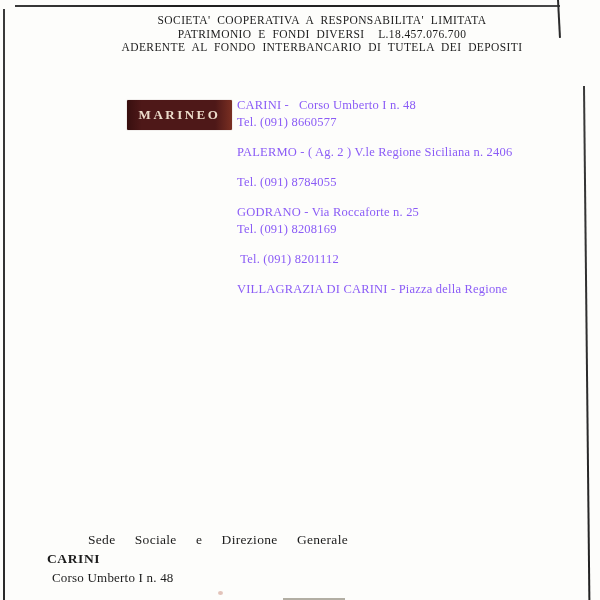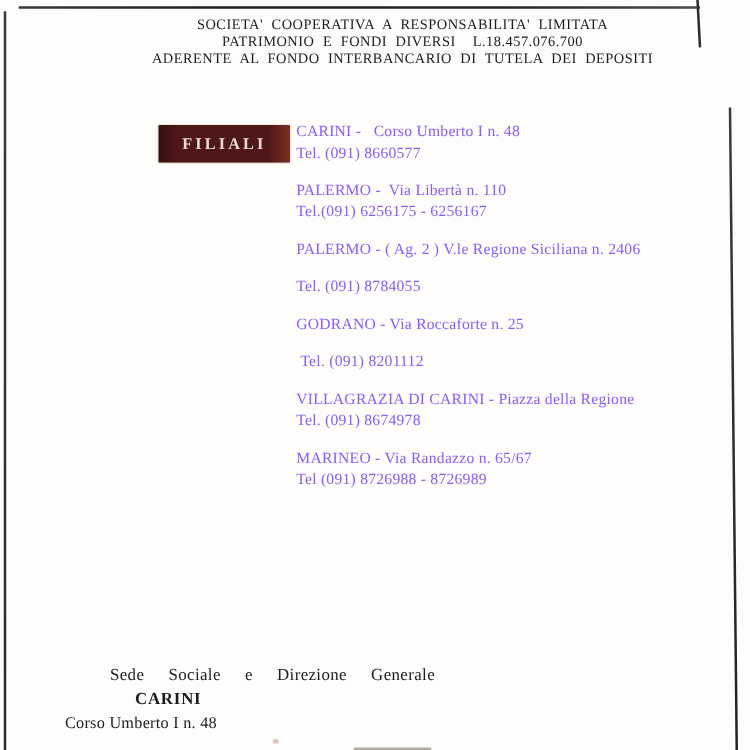--- a/index.html
+++ b/index.html
@@ -106,21 +106,21 @@
     padding-left: 20px;
   }
   .footer-line { line-height: 19px; white-space: pre-wrap; }
   #sede-heading {
     margin-left: 68px;
     font-size: 13.5px;
     word-spacing: 6px;
     letter-spacing: 0.3px;
   }
   #sede-city {
-    margin-left: 88px;
+    margin-left: 27px;
     font-size: 13.5px;
     font-weight: bold;
     letter-spacing: 0.6px;
   }
   #sede-address {
     margin-left: 32px;
     font-size: 13px;
     letter-spacing: 0.2px;
   }
 </style>
@@ -136,52 +136,44 @@
   <div id="bottom-smudge"></div>
   <div id="pink-speck"></div>
 
   <div id="header">
     <div class="header-line">SOCIETA' COOPERATIVA A RESPONSABILITA' LIMITATA</div>
     <div class="header-line">PATRIMONIO E FONDI DIVERSI  L.18.457.076.700</div>
     <div class="header-line">ADERENTE AL FONDO INTERBANCARIO DI TUTELA DEI DEPOSITI</div>
   </div>
 
   <div id="filiali-box">
-    <span>FILIALI</span>
+    <span>MARINEO</span>
   </div>
 
   <div id="branch-list">
     <div class="branch-entry">
       <div class="branch-line">CARINI -   Corso Umberto I n. 48</div>
       <div class="branch-line">Tel. (091) 8660577</div>
-    </div>
-    <div class="branch-entry">
-      <div class="branch-line">PALERMO -  Via Libertà n. 110</div>
-      <div class="branch-line">Tel.(091) 6256175 - 6256167</div>
     </div>
     <div class="branch-entry">
       <div class="branch-line">PALERMO - ( Ag. 2 ) V.le Regione Siciliana n. 2406</div>
       <div class="branch-line"></div>
     </div>
     <div class="branch-entry">
       <div class="branch-line">Tel. (091) 8784055</div>
     </div>
     <div class="branch-entry">
       <div class="branch-line">GODRANO - Via Roccaforte n. 25</div>
+      <div class="branch-line">Tel. (091) 8208169</div>
     </div>
     <div class="branch-entry">
       <div class="branch-line"> Tel. (091) 8201112</div>
     </div>
     <div class="branch-entry">
       <div class="branch-line">VILLAGRAZIA DI CARINI - Piazza della Regione</div>
-      <div class="branch-line">Tel. (091) 8674978</div>
-    </div>
-    <div class="branch-entry">
-      <div class="branch-line">MARINEO - Via Randazzo n. 65/67</div>
-      <div class="branch-line">Tel (091) 8726988 - 8726989</div>
     </div>
   </div>
 
   <div id="footer">
     <div id="sede-heading" class="footer-line">Sede  Sociale  e  Direzione  Generale</div>
     <div id="sede-city" class="footer-line">CARINI</div>
     <div id="sede-address" class="footer-line">Corso Umberto I n. 48</div>
   </div>
 
 </div>

